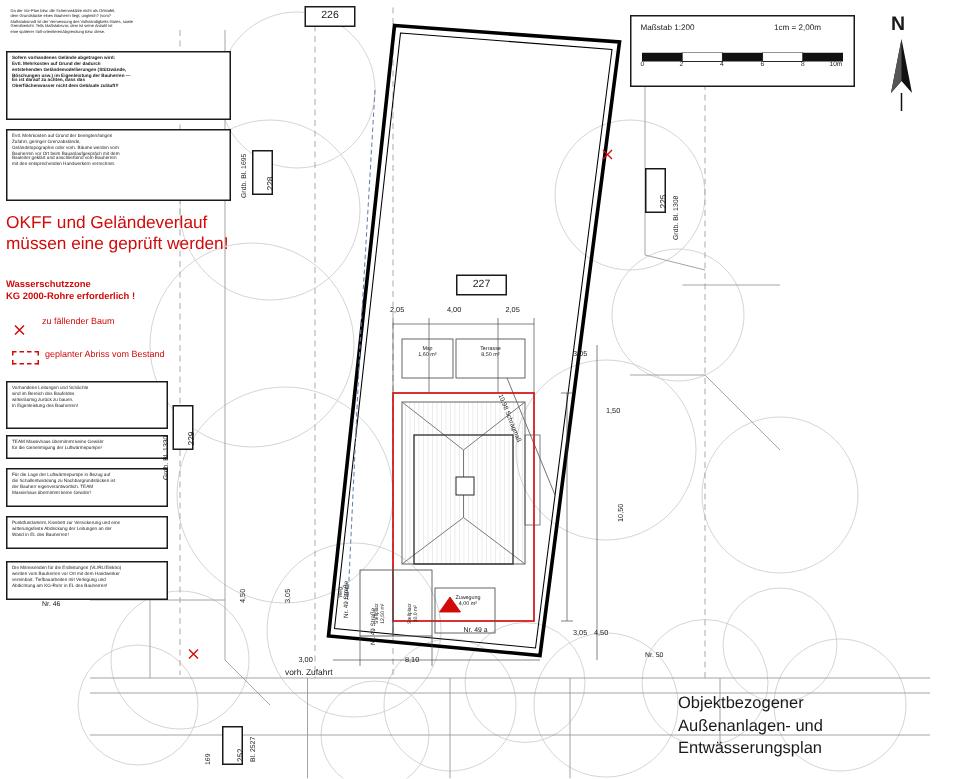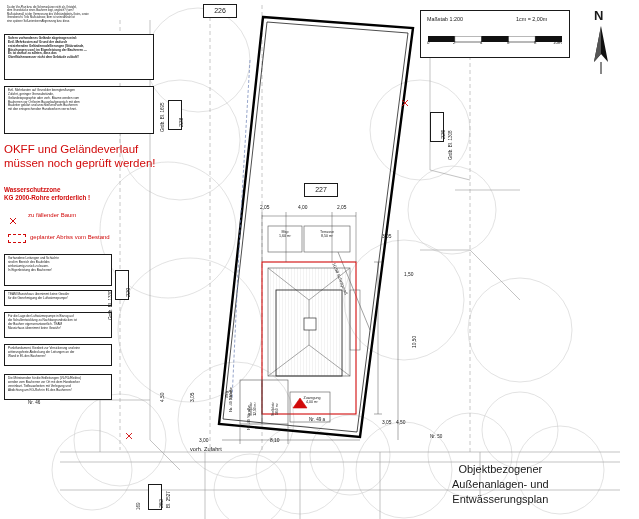--- a/index.html
+++ b/index.html
@@ -76,21 +76,21 @@
   .dim-v{
     position:absolute;font-size:4.9px;white-space:pre;
     transform-origin:0 0;transform:rotate(-90deg);
   }
   .room{position:absolute;font-size:3.6px;text-align:center;line-height:1.15;white-space:pre;}
   .room-v{
     position:absolute;font-size:3.4px;line-height:1.15;white-space:pre;
     transform-origin:0 0;transform:rotate(-90deg);text-align:center;
   }
   .house-label{position:absolute;font-size:8.6px;font-weight:bold;text-align:center;line-height:1.25;white-space:pre;}
-  .title-block{position:absolute;font-size:11px;line-height:1.35;white-space:pre;text-align:center;}
+  .title-block{position:absolute;font-size:11px;line-height:1.35;white-space:pre;text-align:left;}
   .north-letter{position:absolute;font-size:13px;font-weight:bold;}
   .plot-id{position:absolute;font-size:4.6px;white-space:pre;}
 </style>
 </head>
 <body>
 
 <div id="sheet">
 
 <svg id="plan" viewBox="0 0 639 519">
   <defs>
@@ -230,21 +230,21 @@
 Oberflächenwasser nicht dem Gebäude zuläuft!!</div>
 
 <div class="note" style="left:4px;top:86px;width:150px;height:48px;">Evtl. Mehrkosten auf Grund der beengten/langen
 Zufahrt, geringer Grenzabstände,
 Geländetopographie oder vorh. Bäume werden vom
 Bauherren vor Ort beim Bauanlaufgespräch mit dem
 Bauleiter geklärt und anschließend vom Bauherren
 mit den entsprechenden Handwerkern verrechnet.</div>
 
 <div class="red-big" style="left:4px;top:142px;width:205px;">OKFF und Geländeverlauf
-müssen noch geprüft werden!</div>
+müssen eine geprüft werden!</div>
 
 <div class="red-small" style="left:4px;top:186px;width:150px;">Wasserschutzzone
 KG 2000-Rohre erforderlich !</div>
 
 <div style="position:absolute;left:8px;top:212px;width:16px;height:9px;">
   <svg width="16" height="9" viewBox="0 0 16 9">
         <path d="M2 1 l6 6 M8 1 l-6 6" stroke="#d10a0a" stroke-width="1" fill="none"></path>
       </svg>
 </div>
 <div class="legend-row" style="left:28px;top:212px;">zu fällender Baum</div>

